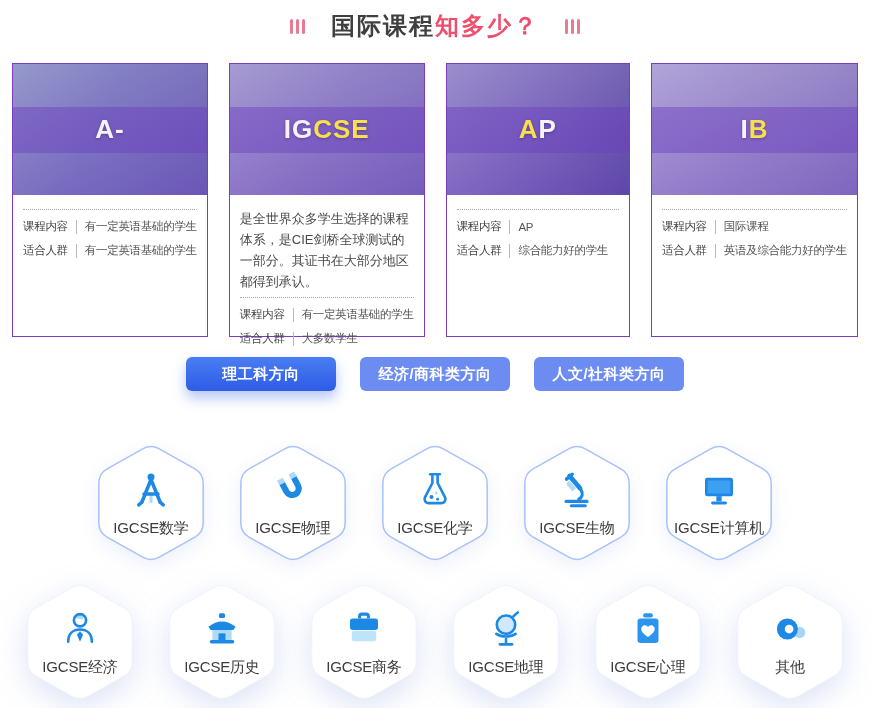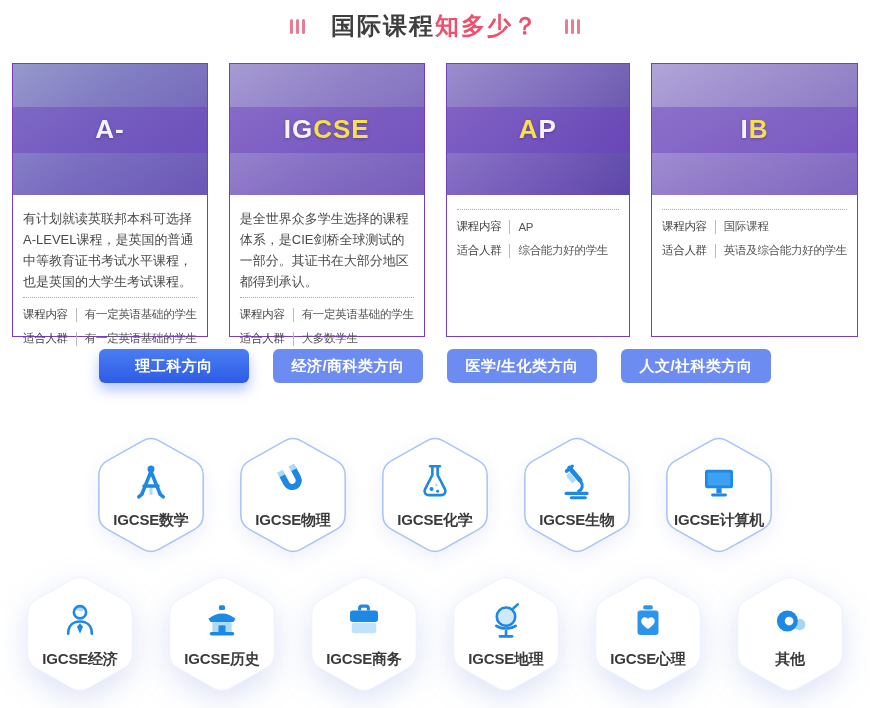--- a/index.html
+++ b/index.html
@@ -32,40 +32,40 @@
   .ty { color:#f7e04b; }
   .card-body { padding:13px 10px 0; }
   .desc { font-size:13px; line-height:1.62; color:#4a4a4a; min-height:88px; }
   .dotline { border-top:1px dotted #a9a9a9; margin:1px 0 9px; }
   .meta-row { display:flex; align-items:center; font-size:11.5px; letter-spacing:-.3px;
     color:#555; margin-bottom:9px; white-space:nowrap; }
   .meta-row .label { color:#444; }
   .meta-row .sep { width:1px; height:14px; background:#b9b9b9; margin:0 8px; flex:none; }
 
   
-  .dir-row { margin-top:12px; display:flex; justify-content:center; gap:24px; }
+  .dir-row { margin-top:20px; display:flex; justify-content:center; gap:24px; }
   .dir-btn { width:150px; height:34px; border:none; border-radius:6px; color:#fff;
     font-size:15px; font-weight:bold; font-family:inherit; cursor:pointer;
     background:#6d8cf1; letter-spacing:.5px; }
   .dir-btn.active { background:linear-gradient(180deg,#4a7df2,#2e5ce6);
     box-shadow:0 7px 13px rgba(46,92,230,.35); }
 
   
   .hex-row { display:flex; justify-content:center; gap:32px; }
   .row1 { margin-top:50px; }
   .row2 { margin-top:15px; }
   .hex { position:relative; width:110px; height:124px; cursor:pointer; }
   .hex-bg { position:absolute; inset:0; width:100%; height:100%; }
   .row1 .hex-bg path { fill:#ffffff; stroke:#a9c2f8; stroke-width:1.6; }
   .row1 .hex-bg { filter:drop-shadow(0 6px 10px rgba(140,160,230,.16)); }
   .row2 .hex-bg path { fill:#ffffff; stroke:#eef2fd; stroke-width:1; }
   .row2 .hex-bg { filter:drop-shadow(0 9px 15px rgba(118,146,222,.26)); }
   .hex-content { position:relative; z-index:2; height:100%; display:flex;
     flex-direction:column; align-items:center; justify-content:center; gap:8px; }
-  .hex-label { font-size:15px; font-weight:bold; color:#3b3b3b; letter-spacing:-.2px; }
+  .hex-label { font-size:15px; font-weight:normal; color:#3b3b3b; letter-spacing:-.2px; }
 </style>
 </head>
 <body>
 
 <div class="header">
   <span class="bars">
       <i></i>
       <i></i>
       <i></i>
     </span>
@@ -79,21 +79,20 @@
 
 <div class="cards">
 
   <div class="card">
     <div class="photo p0">
       <div class="course-title">
           <span class="tw">A-</span>
         </div>
     </div>
     <div class="card-body">
-      <div class="desc">有计划就读英联邦本科可选择A-LEVEL课程，是英国的普通中等教育证书考试水平课程，也是英国的大学生考试课程。</div>
       <div class="dotline"></div>
       <div class="meta-row">
         <span class="label">课程内容</span>
         <span class="sep"></span>
         <span class="value">有一定英语基础的学生</span>
       </div>
       <div class="meta-row">
         <span class="label">适合人群</span>
         <span class="sep"></span>
         <span class="value">有一定英语基础的学生</span>
@@ -166,21 +165,20 @@
         <span class="value">英语及综合能力好的学生</span>
       </div>
     </div>
   </div>
 
 </div>
 
 <div class="dir-row">
   <button class="dir-btn active">理工科方向</button>
   <button class="dir-btn">经济/商科类方向</button>
-  <button class="dir-btn">医学/生化类方向</button>
   <button class="dir-btn">人文/社科类方向</button>
 </div>
 
 <div class="hex-row row1">
 
   <div class="hex">
     <svg class="hex-bg" viewBox="-3 -3 116 130">
       <path d="M46.28 4.91 Q55 0 63.72 4.91 L101.28 26.09 Q110 31 110 41 L110 83 Q110 93 101.28 97.91 L63.72 119.09 Q55 124 46.28 119.09 L8.72 97.91 Q0 93 0 83 L0 41 Q0 31 8.72 26.09 Z"></path>
     </svg>
     <div class="hex-content">

